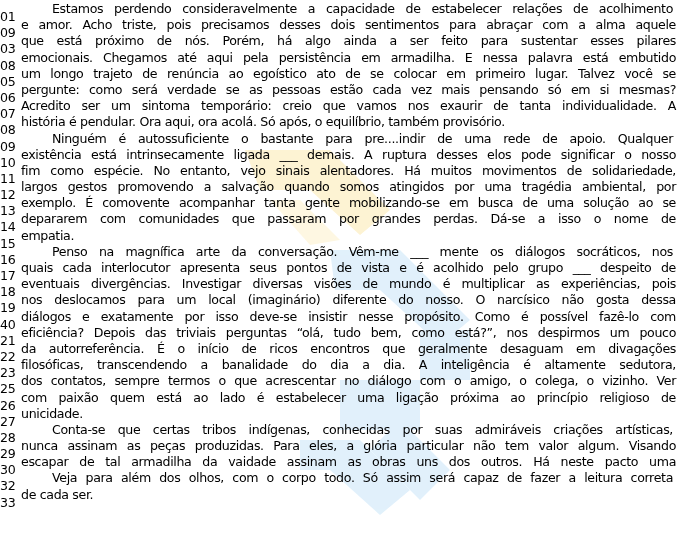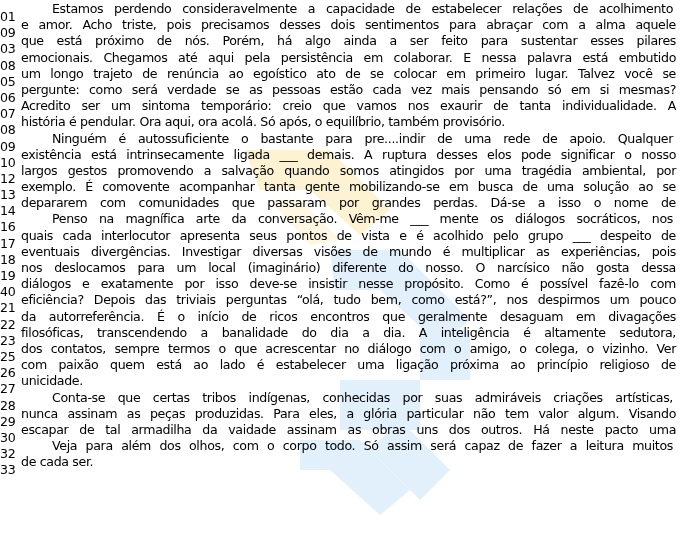--- a/index.html
+++ b/index.html
@@ -83,21 +83,21 @@
     <div class="line">
       <span class="num">09</span>
       <span class="txt">e amor. Acho triste, pois precisamos desses dois sentimentos para abraçar com a alma aquele</span>
     </div>
     <div class="line">
       <span class="num">03</span>
       <span class="txt">que está próximo de nós. Porém, há algo ainda a ser feito para sustentar esses pilares</span>
     </div>
     <div class="line">
       <span class="num">08</span>
-      <span class="txt">emocionais. Chegamos até aqui pela persistência em colaborar. E nessa palavra está embutido</span>
+      <span class="txt">emocionais. Chegamos até aqui pela persistência em armadilha. E nessa palavra está embutido</span>
     </div>
     <div class="line">
       <span class="num">05</span>
       <span class="txt">um longo trajeto de renúncia ao egoístico ato de se colocar em primeiro lugar. Talvez você se</span>
     </div>
     <div class="line">
       <span class="num">06</span>
       <span class="txt">pergunte: como será verdade se as pessoas estão cada vez mais pensando só em si mesmas?</span>
     </div>
     <div class="line">
@@ -110,32 +110,40 @@
     </div>
     <div class="line">
       <span class="num">09</span>
       <span class="txt indent">Ninguém é autossuficiente o bastante para pre....indir de uma rede de apoio. Qualquer</span>
     </div>
     <div class="line">
       <span class="num">10</span>
       <span class="txt">existência está intrinsecamente ligada ___ demais. A ruptura desses elos pode significar o nosso</span>
     </div>
     <div class="line">
+      <span class="num">11</span>
+      <span class="txt">fim como espécie. No entanto, vejo sinais alentadores. Há muitos movimentos de solidariedade,</span>
+    </div>
+    <div class="line">
       <span class="num">12</span>
       <span class="txt">largos gestos promovendo a salvação quando somos atingidos por uma tragédia ambiental, por</span>
     </div>
     <div class="line">
       <span class="num">13</span>
       <span class="txt">exemplo. É comovente acompanhar tanta gente mobilizando-se em busca de uma solução ao se</span>
     </div>
     <div class="line">
       <span class="num">14</span>
       <span class="txt">depararem com comunidades que passaram por grandes perdas. Dá-se a isso o nome de</span>
     </div>
     <div class="line">
+      <span class="num">15</span>
+      <span class="txt last">empatia.</span>
+    </div>
+    <div class="line">
       <span class="num">16</span>
       <span class="txt indent">Penso na magnífica arte da conversação. Vêm-me ___ mente os diálogos socráticos, nos</span>
     </div>
     <div class="line">
       <span class="num">17</span>
       <span class="txt">quais cada interlocutor apresenta seus pontos de vista e é acolhido pelo grupo ___ despeito de</span>
     </div>
     <div class="line">
       <span class="num">18</span>
       <span class="txt">eventuais divergências. Investigar diversas visões de mundo é multiplicar as experiências, pois</span>
@@ -179,19 +187,19 @@
     <div class="line">
       <span class="num">29</span>
       <span class="txt">nunca assinam as peças produzidas. Para eles, a glória particular não tem valor algum. Visando</span>
     </div>
     <div class="line">
       <span class="num">30</span>
       <span class="txt">escapar de tal armadilha da vaidade assinam as obras uns dos outros. Há neste pacto uma</span>
     </div>
     <div class="line">
       <span class="num">32</span>
-      <span class="txt indent">Veja para além dos olhos, com o corpo todo. Só assim será capaz de fazer a leitura muitos</span>
+      <span class="txt indent">Veja para além dos olhos, com o corpo todo. Só assim será capaz de fazer a leitura correta</span>
     </div>
     <div class="line">
       <span class="num">33</span>
       <span class="txt last">de cada ser.</span>
     </div>
   </div>
 
 </body></html>

